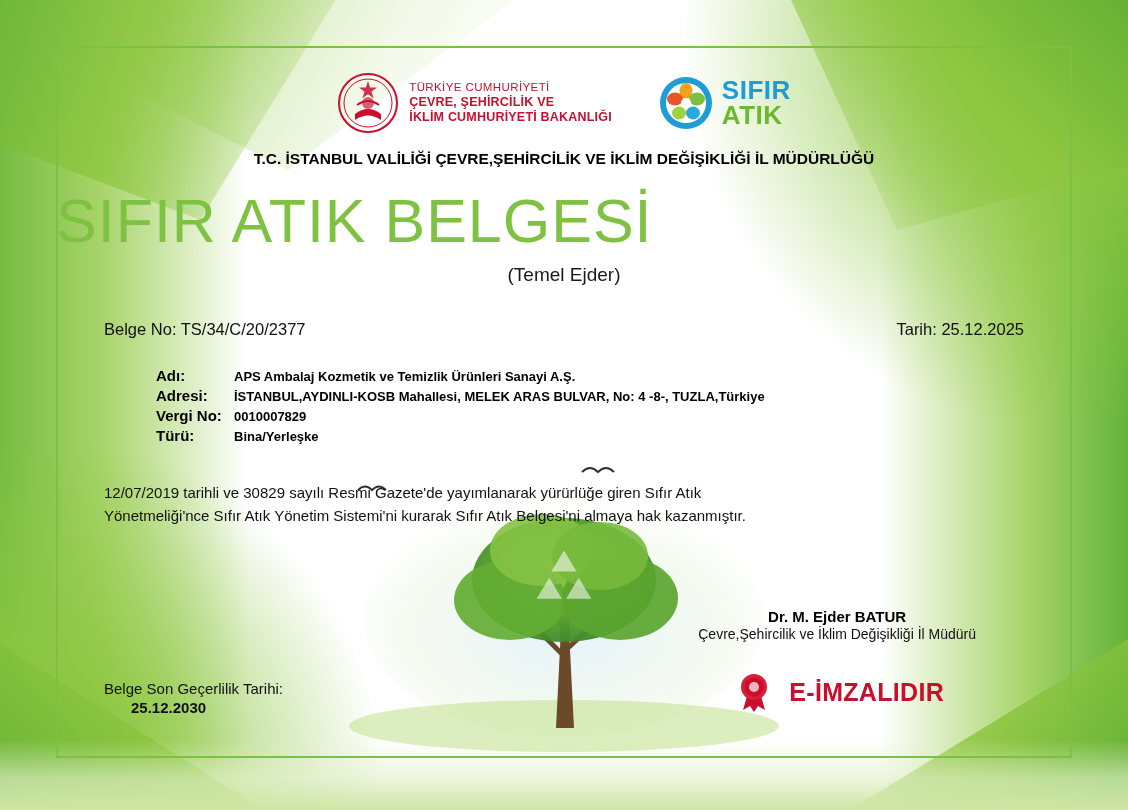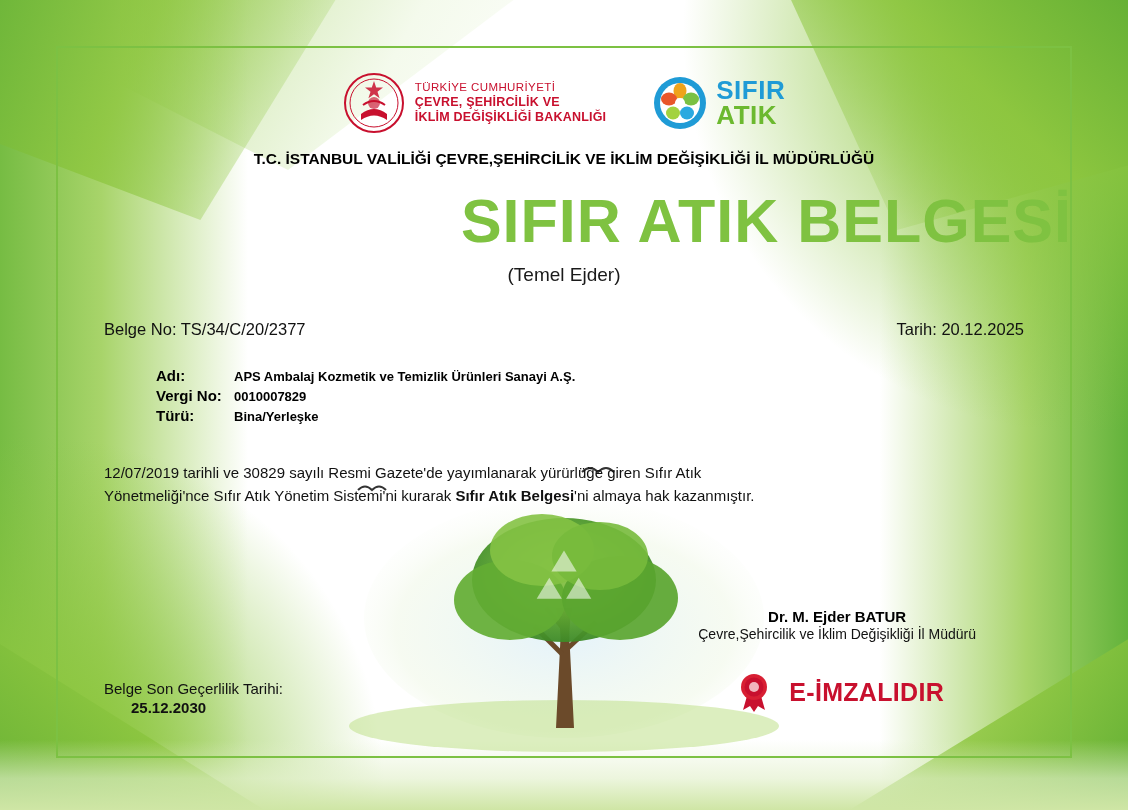--- a/index.html
+++ b/index.html
@@ -147,24 +147,24 @@
 
   .org-line {
     text-align: center;
     margin-top: 16px;
     font-size: 15.5px;
     font-weight: bold;
     color: #000;
   }
 
   .main-title {
-    text-align: right;
+    text-align: left;
     margin-top: 22px;
     font-size: 61px;
-    font-weight: bold;
+    font-weight: normal;
     color: #7fc241;
     letter-spacing: 1px;
     line-height: 1.02;
   }
 
   .subtitle {
     text-align: center;
     margin-top: 12px;
     font-size: 19px;
     color: #1a1a1a;
@@ -206,21 +206,21 @@
   .paragraph {
     margin-top: 38px;
     padding: 0 48px 0 48px;
     font-size: 15px;
     line-height: 1.5;
     color: #111;
     max-width: 700px;
     position: relative;
     z-index: 3;
   }
-  .paragraph b { font-weight: bold; }
+  .paragraph b { font-weight: normal; }
 
   .signature {
     position: absolute;
     right: 96px;
     bottom: 116px;
     text-align: center;
     z-index: 3;
   }
   .signature .name {
     font-size: 15px;
@@ -330,21 +330,21 @@
             <circle cx="31" cy="31" r="24" fill="none" stroke="#c8102e" stroke-width="1"></circle>
             <path d="M31 9 L33.2 15.6 L40 15.6 L34.5 19.7 L36.6 26.3 L31 22.2 L25.4 26.3 L27.5 19.7 L22 15.6 L28.8 15.6 Z" fill="#c8102e" opacity="0.85"></path>
             <path d="M18 42 q13 -10 26 0 l0 6 q-13 -9 -26 0 Z" fill="#c8102e"></path>
             <path d="M20 33 q11 -8 22 0" stroke="#c8102e" stroke-width="2" fill="none"></path>
             <circle cx="31" cy="31" r="6" fill="#c8102e" opacity="0.65"></circle>
           </svg>
         </div>
         <div class="ministry-text">
           <div class="l1">TÜRKİYE CUMHURİYETİ</div>
           <div>ÇEVRE, ŞEHİRCİLİK VE</div>
-          <div>İKLİM DEĞİŞİKLİĞİ BAKANLIĞI</div>
+          <div>İKLİM CUMHURİYETİ BAKANLIĞI</div>
         </div>
       </div>
 
       <div class="logo-sifir">
         <div class="sifir-mark">
           <svg viewBox="0 0 56 56" width="56" height="56" aria-hidden="true">
             <circle cx="28" cy="28" r="26" fill="#1f9bd6"></circle>
             <circle cx="28" cy="28" r="20" fill="#ffffff"></circle>
             <ellipse cx="28" cy="16" rx="6.5" ry="8" fill="#f0a31a"></ellipse>
             <ellipse cx="39" cy="24" rx="8" ry="6.5" fill="#7ac143"></ellipse>
@@ -368,28 +368,32 @@
 
     <div class="subtitle">(Temel Ejder)</div>
 
     <div class="doc-row">
       <div>
         <span>Belge No:</span>
         <span>TS/34/C/20/2377</span>
       </div>
       <div>
         <span>Tarih:</span>
-        <span>20.12.2025</span>
+        <span>25.12.2025</span>
       </div>
     </div>
 
     <div class="fields">
       <div class="field">
         <span class="k">Adı:</span>
         <span class="v">APS Ambalaj Kozmetik ve Temizlik Ürünleri Sanayi A.Ş.</span>
+      </div>
+      <div class="field">
+        <span class="k">Adresi:</span>
+        <span class="v">İSTANBUL,AYDINLI-KOSB Mahallesi, MELEK ARAS BULVAR, No: 4 -8-, TUZLA,Türkiye</span>
       </div>
       <div class="field">
         <span class="k">Vergi No:</span>
         <span class="v">0010007829</span>
       </div>
       <div class="field">
         <span class="k">Türü:</span>
         <span class="v">Bina/Yerleşke</span>
       </div>
     </div>

